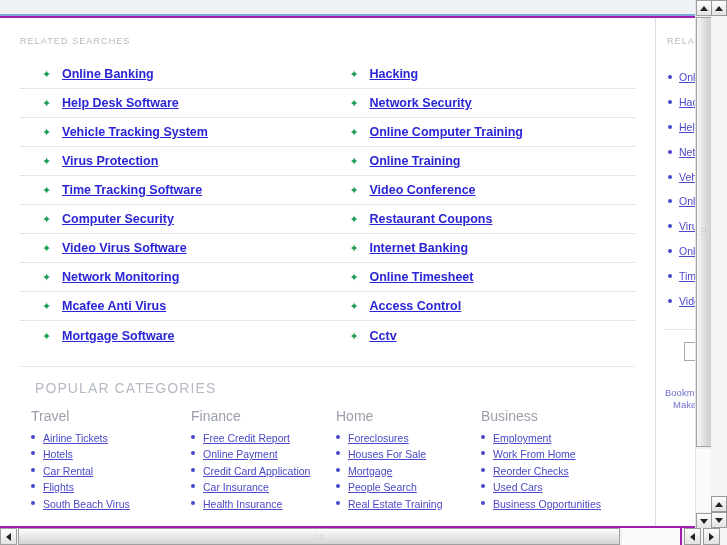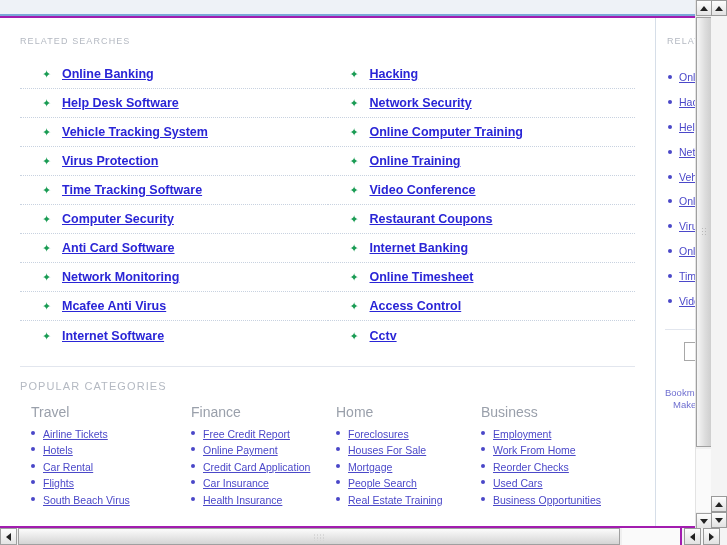--- a/index.html
+++ b/index.html
@@ -102,24 +102,24 @@
     font-family: "Liberation Sans", sans-serif;
   }
 
   
   .pc-divider {
     margin: 16px 20px 0 20px;
     height: 1px;
     background: #e2e6ee;
   }
   .pc-label {
-    font-size: 11px;
+    font-size: 14px;
     letter-spacing: 1.1px;
     color: #b4b9c2;
-    padding-left: 20px;
+    padding-left: 35px;
     padding-top: 13px;
   }
   .pc-grid {
     margin: 12px 20px 0 31px;
     display: grid;
     grid-template-columns: 160px 145px 145px 1fr;
   }
   .pc-col-title {
     font-size: 14px;
     color: #9aa0ab;
@@ -394,21 +394,21 @@
             <div class="rs-cell">
               <span class="arrow-bullet">✦</span>
               <span class="rs-link">Computer Security</span>
             </div>
             <div class="rs-cell">
               <span class="arrow-bullet">✦</span>
               <span class="rs-link">Restaurant Coupons</span>
             </div>
             <div class="rs-cell">
               <span class="arrow-bullet">✦</span>
-              <span class="rs-link">Anti Card Software</span>
+              <span class="rs-link">Video Virus Software</span>
             </div>
             <div class="rs-cell">
               <span class="arrow-bullet">✦</span>
               <span class="rs-link">Internet Banking</span>
             </div>
             <div class="rs-cell">
               <span class="arrow-bullet">✦</span>
               <span class="rs-link">Network Monitoring</span>
             </div>
             <div class="rs-cell">
@@ -418,21 +418,21 @@
             <div class="rs-cell">
               <span class="arrow-bullet">✦</span>
               <span class="rs-link">Mcafee Anti Virus</span>
             </div>
             <div class="rs-cell">
               <span class="arrow-bullet">✦</span>
               <span class="rs-link">Access Control</span>
             </div>
             <div class="rs-cell last">
               <span class="arrow-bullet">✦</span>
-              <span class="rs-link">Internet Software</span>
+              <span class="rs-link">Mortgage Software</span>
             </div>
             <div class="rs-cell last">
               <span class="arrow-bullet">✦</span>
               <span class="rs-link">Cctv</span>
             </div>
           </div>
 
         <div class="pc-divider"></div>
 
         <div class="pc-label">POPULAR CATEGORIES</div>

